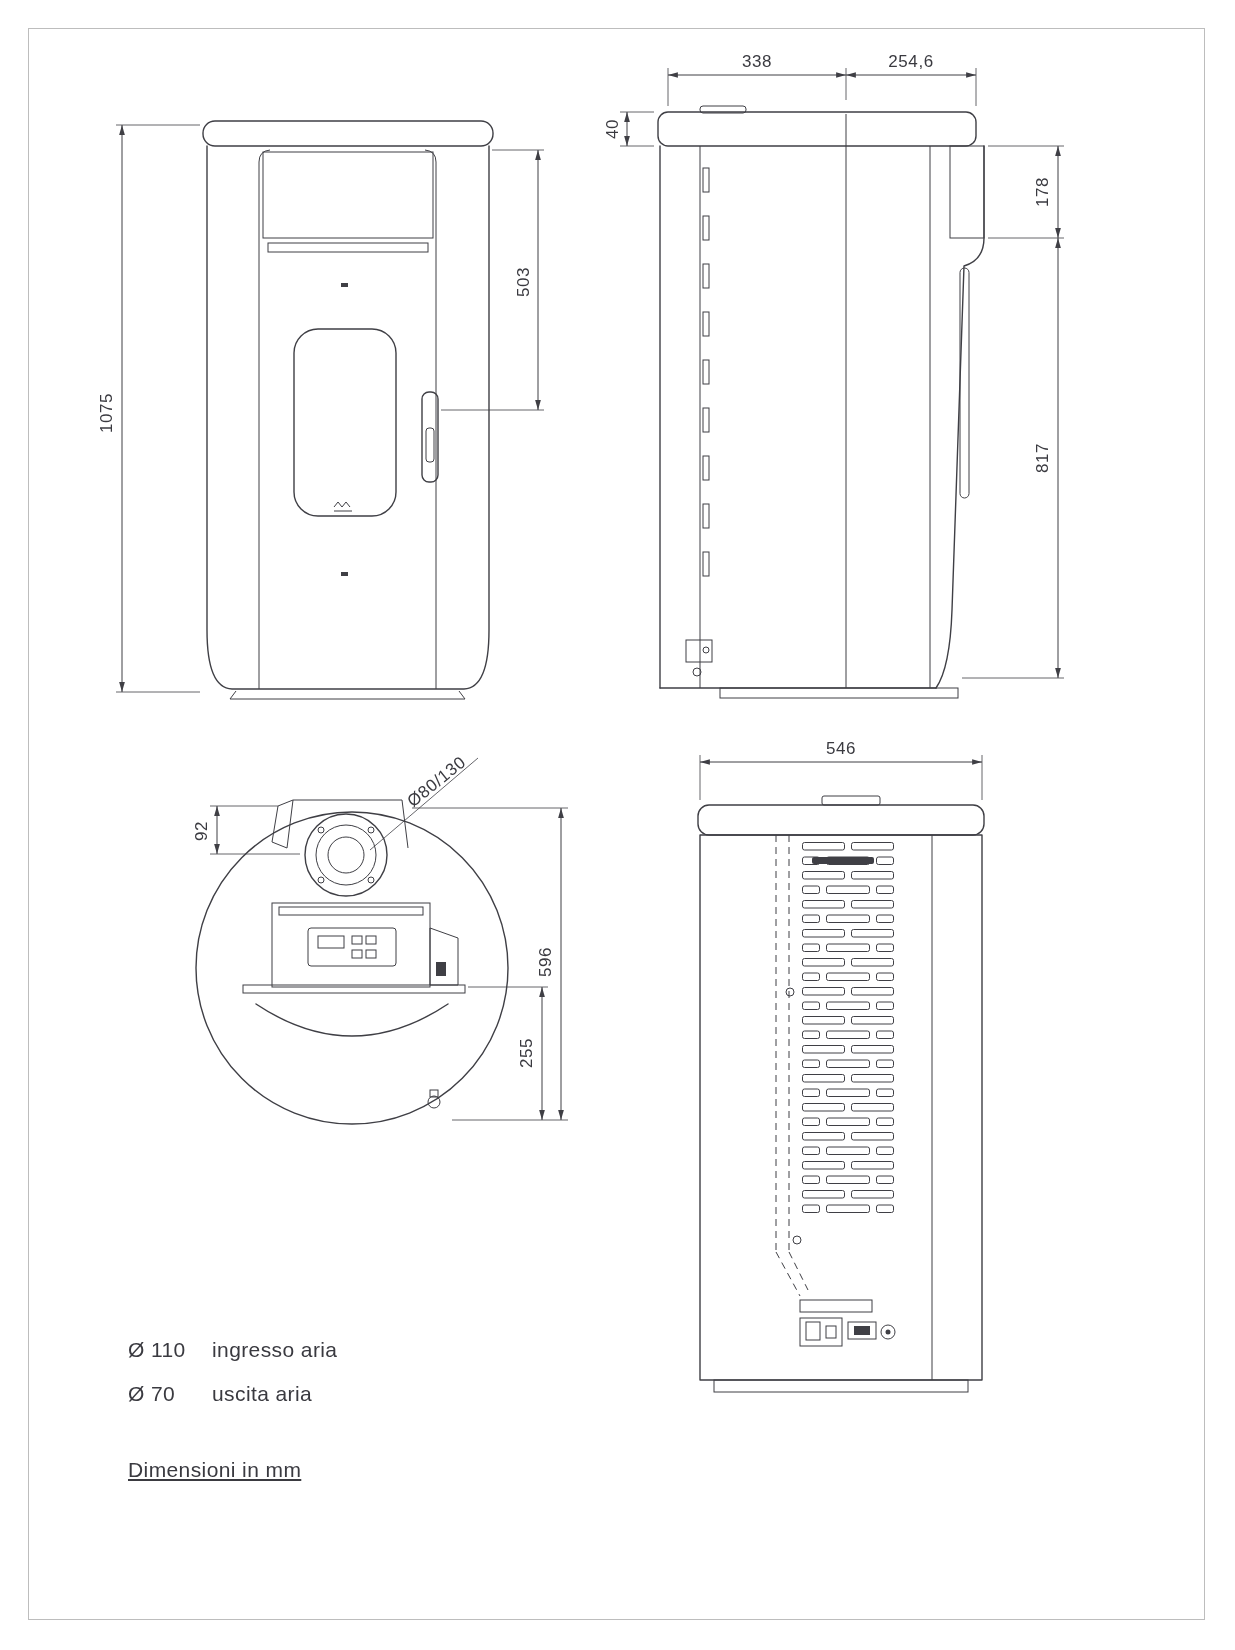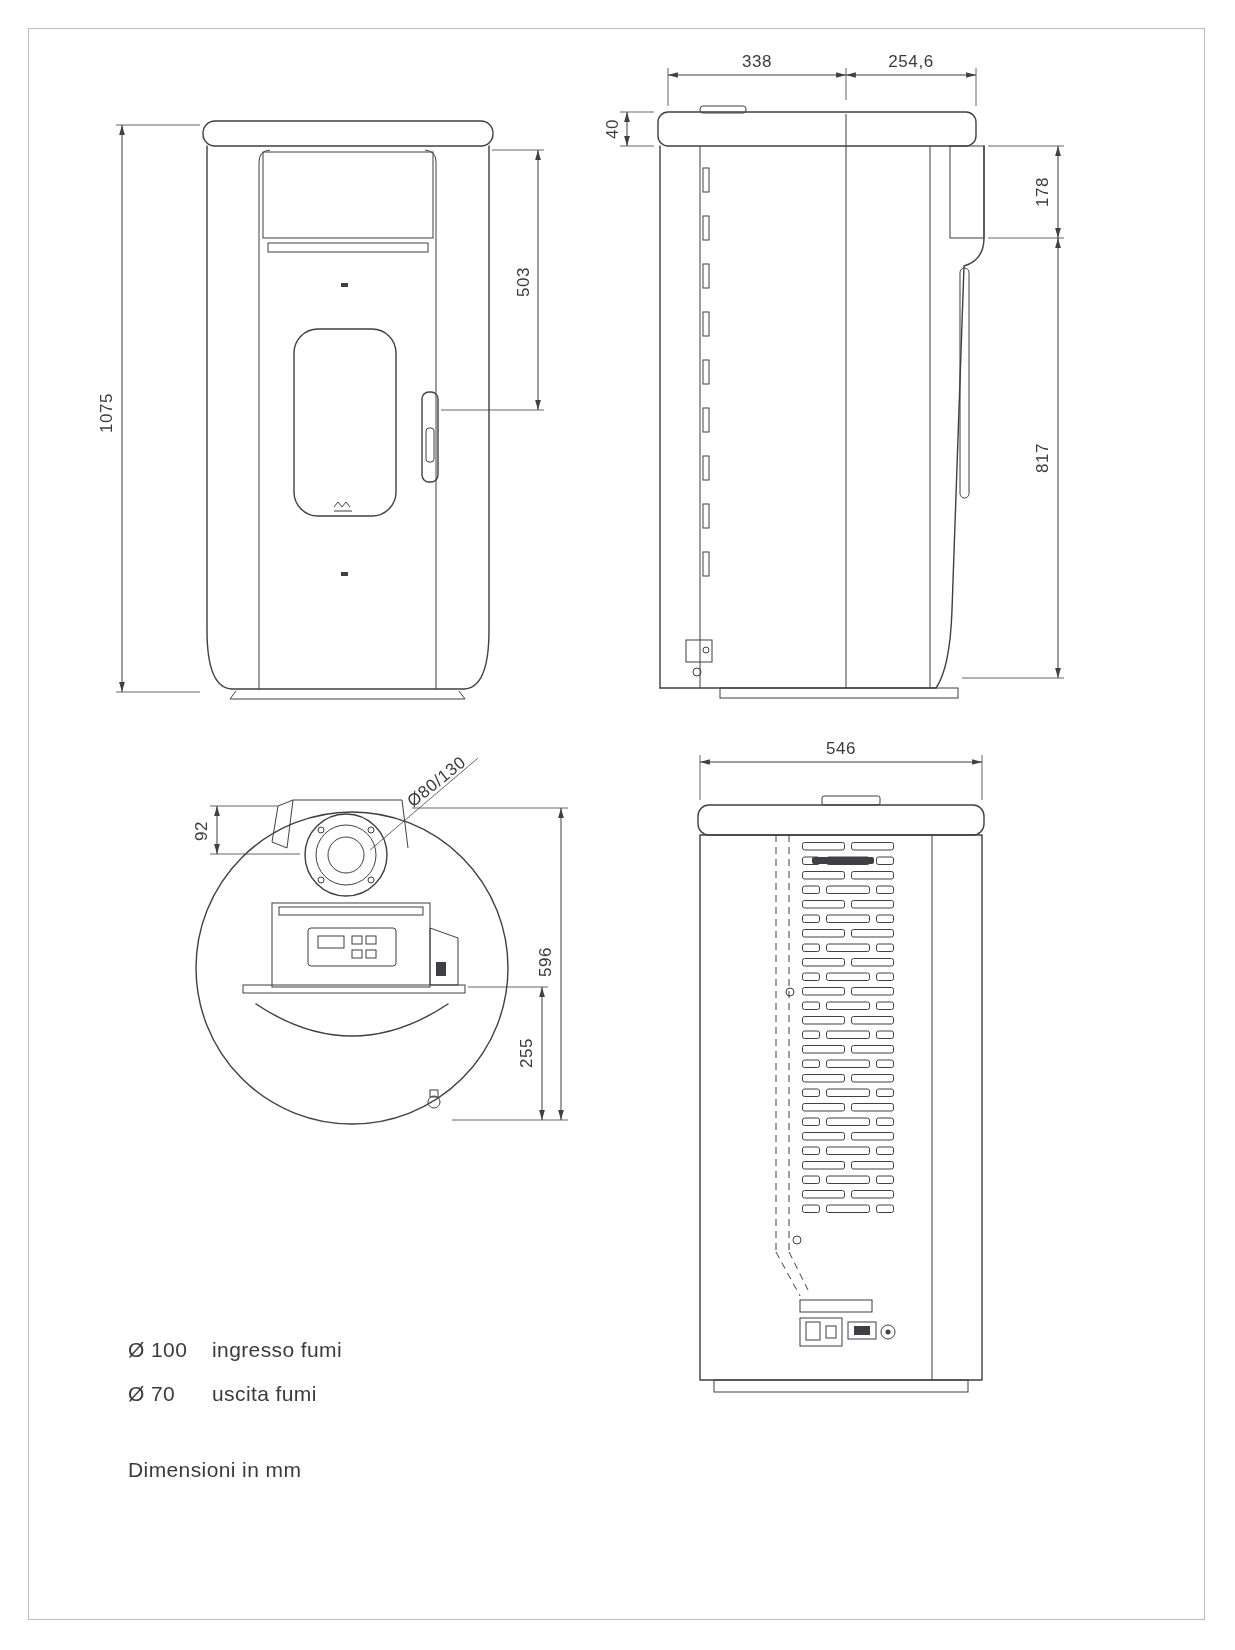--- a/index.html
+++ b/index.html
@@ -17,21 +17,21 @@
   .ext{stroke:#3f3f45;stroke-width:0.8;fill:none;}
   .dimline{stroke:#3f3f45;stroke-width:1;fill:none;
     marker-start:url(#arr);marker-end:url(#arr);}
   .dashed{fill:none;stroke:#3f3f45;stroke-width:1;stroke-dasharray:7 5;}
   .dark{fill:#3f3f45;stroke:none;}
   .dim-text{font-size:17px;fill:#3a3a40;letter-spacing:0.6px;
     font-family:"Liberation Sans", sans-serif;}
   .legend{position:absolute;left:128px;top:1338px;font-size:21px;letter-spacing:0.4px;}
   .legend-row{display:flex;margin-bottom:20px;}
   .legend-row .sym{width:84px;}
-  .note{position:absolute;left:128px;top:1458px;font-size:21px;letter-spacing:0.4px;}
+  .note{position:absolute;left:128px;top:1458px;font-size:21px;letter-spacing:0.4px;text-decoration:underline;}
 </style>
 </head>
 <body>
 
 <div class="frame"></div>
 
 <svg width="1235" height="1650" viewBox="0 0 1235 1650">
   <defs>
     <marker id="arr" viewBox="0 0 10 6" markerWidth="11" markerHeight="7" refX="9.5" refY="3" orient="auto-start-reverse">
       <path d="M0.5,0.4 L9.5,3 L0.5,5.6 Z" fill="#3f3f45"></path>
@@ -208,21 +208,21 @@
 
     <line class="ext" x1="700" y1="800" x2="700" y2="755"></line>
     <line class="ext" x1="982" y1="800" x2="982" y2="755"></line>
     <line class="dimline" x1="700" y1="762" x2="982" y2="762"></line>
     <text class="dim-text" x="841" y="754" text-anchor="middle">546</text>
   </g>
 </svg>
 
 <div class="legend">
   <div class="legend-row">
-    <span class="sym">Ø 100</span>
-    <span>ingresso fumi</span>
+    <span class="sym">Ø 110</span>
+    <span>ingresso aria</span>
   </div>
   <div class="legend-row">
     <span class="sym">Ø 70</span>
-    <span>uscita fumi</span>
+    <span>uscita aria</span>
   </div>
 </div>
 <div class="note">Dimensioni in mm</div>
 
 </body></html>

